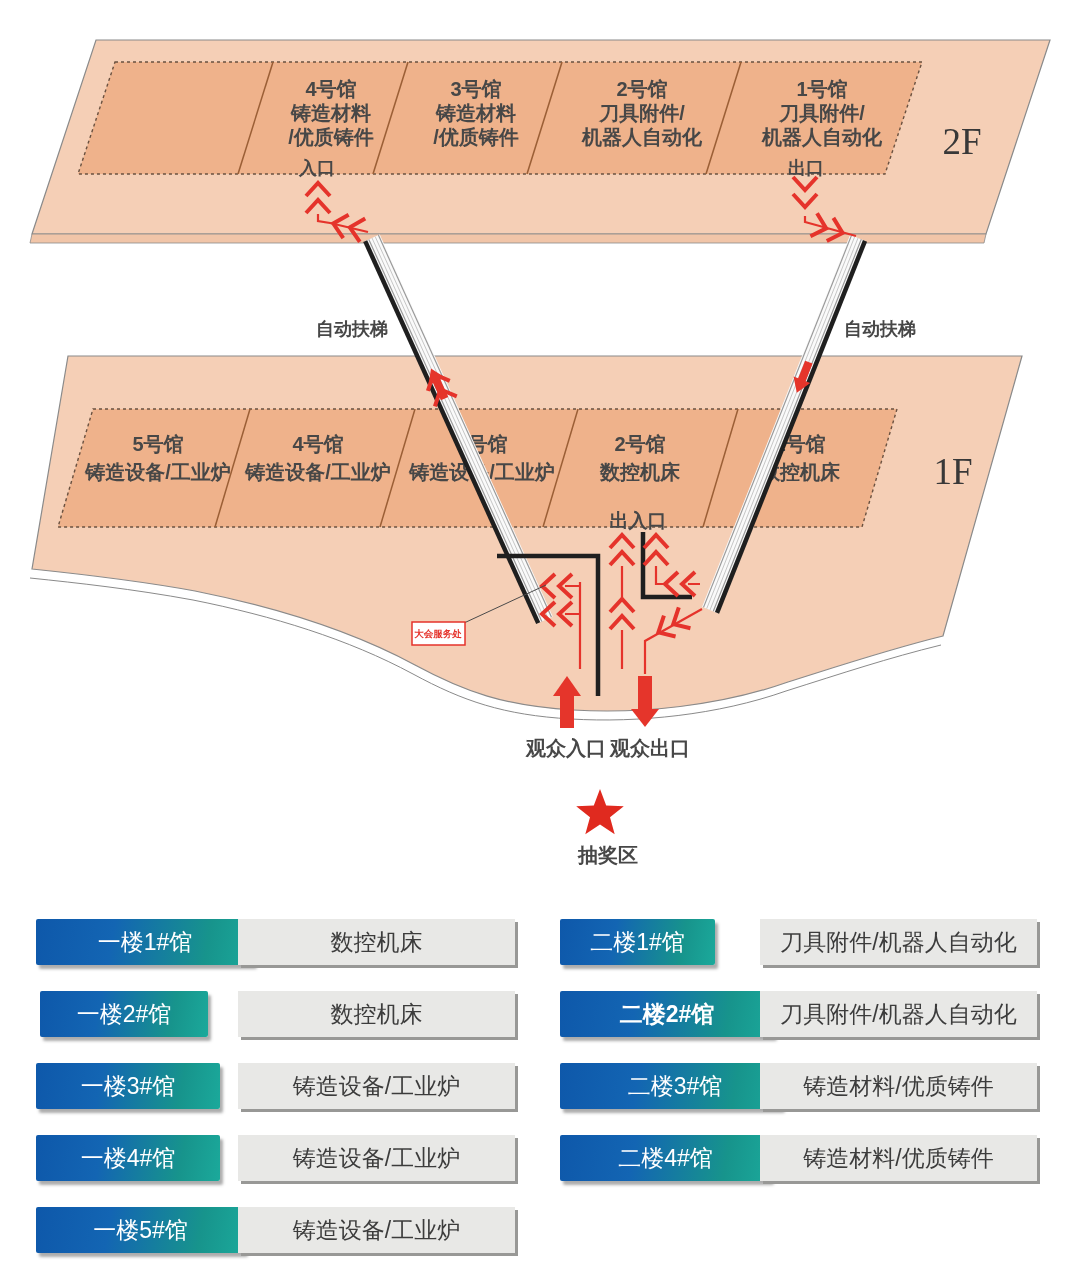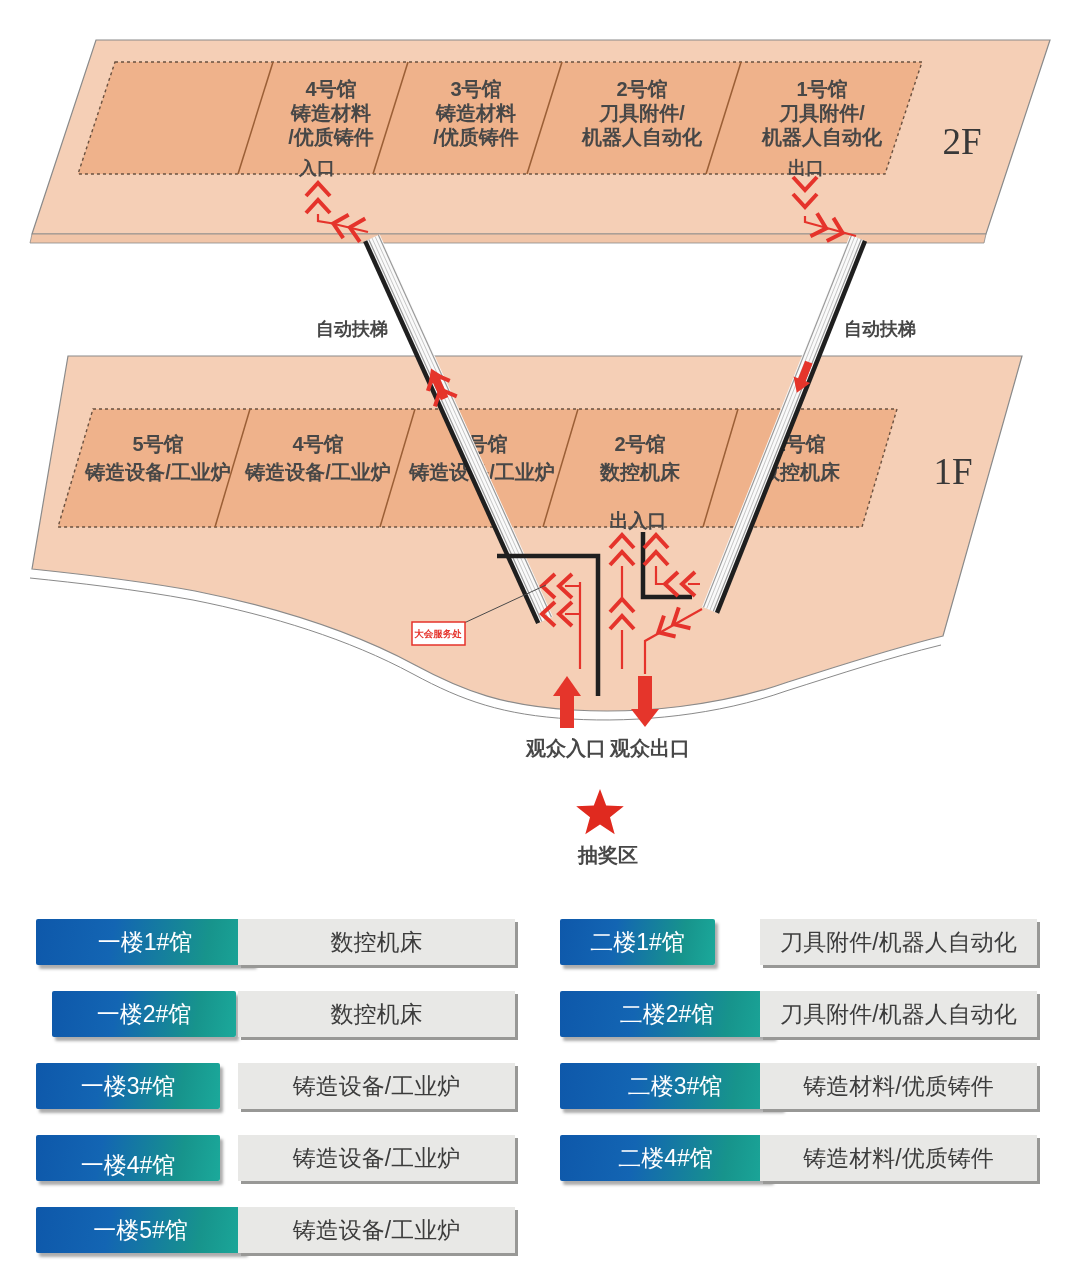--- a/index.html
+++ b/index.html
@@ -180,27 +180,27 @@
           <span>数控机床</span>
         </div>
     <div class="legend-btn" style="left:560px;width:155px;">
           <span>二楼1#馆</span>
         </div>
     <div class="legend-lbl" style="left:760px;width:277px;">
           <span>刀具附件/机器人自动化</span>
         </div>
   </div>
   <div class="legend-row" style="left:0;top:967px;width:1080px;">
-    <div class="legend-btn" style="left:52px;width:184px;">
+    <div class="legend-btn" style="left:40px;width:168px;">
           <span>一楼2#馆</span>
         </div>
     <div class="legend-lbl" style="left:238px;width:277px;">
           <span>数控机床</span>
         </div>
-    <div class="legend-btn" style="left:560px;width:214px;">
+    <div class="legend-btn" style="left:560px;width:214px;font-weight:bold;">
           <span>二楼2#馆</span>
         </div>
     <div class="legend-lbl" style="left:760px;width:277px;">
           <span>刀具附件/机器人自动化</span>
         </div>
   </div>
   <div class="legend-row" style="left:0;top:1039px;width:1080px;">
     <div class="legend-btn" style="left:36px;width:184px;">
           <span>一楼3#馆</span>
         </div>
@@ -208,21 +208,21 @@
           <span>铸造设备/工业炉</span>
         </div>
     <div class="legend-btn" style="left:560px;width:214px;padding-left:8px;">
           <span>二楼3#馆</span>
         </div>
     <div class="legend-lbl" style="left:760px;width:277px;">
           <span>铸造材料/优质铸件</span>
         </div>
   </div>
   <div class="legend-row" style="left:0;top:1111px;width:1080px;">
-    <div class="legend-btn" style="left:36px;width:184px;align-items:flex-end;">
+    <div class="legend-btn" style="left:36px;width:184px;">
           <span>一楼4#馆</span>
         </div>
     <div class="legend-lbl" style="left:238px;width:277px;">
           <span>铸造设备/工业炉</span>
         </div>
     <div class="legend-btn" style="left:560px;width:211px;">
           <span>二楼4#馆</span>
         </div>
     <div class="legend-lbl" style="left:760px;width:277px;">
           <span>铸造材料/优质铸件</span>

